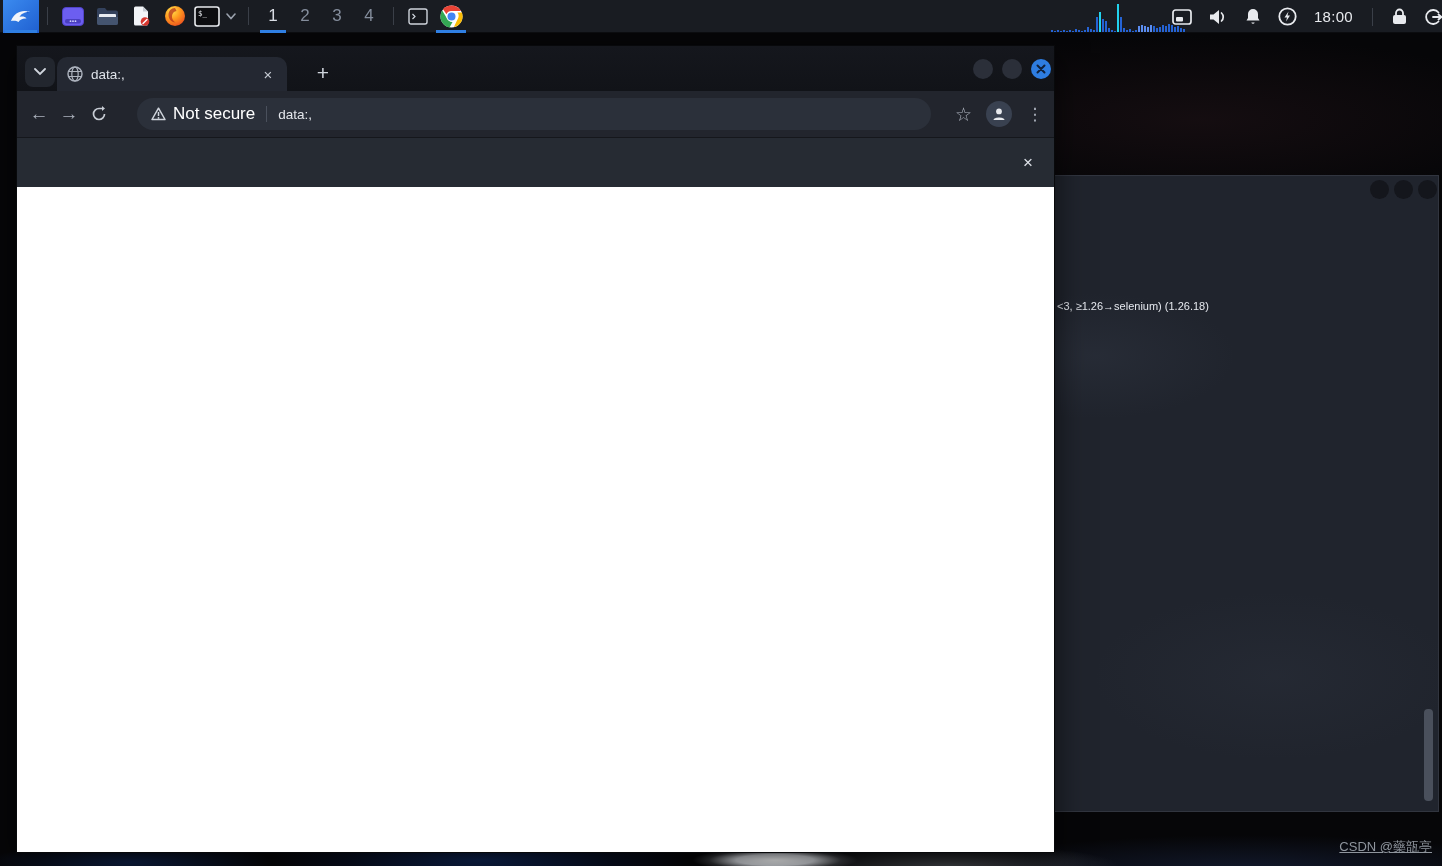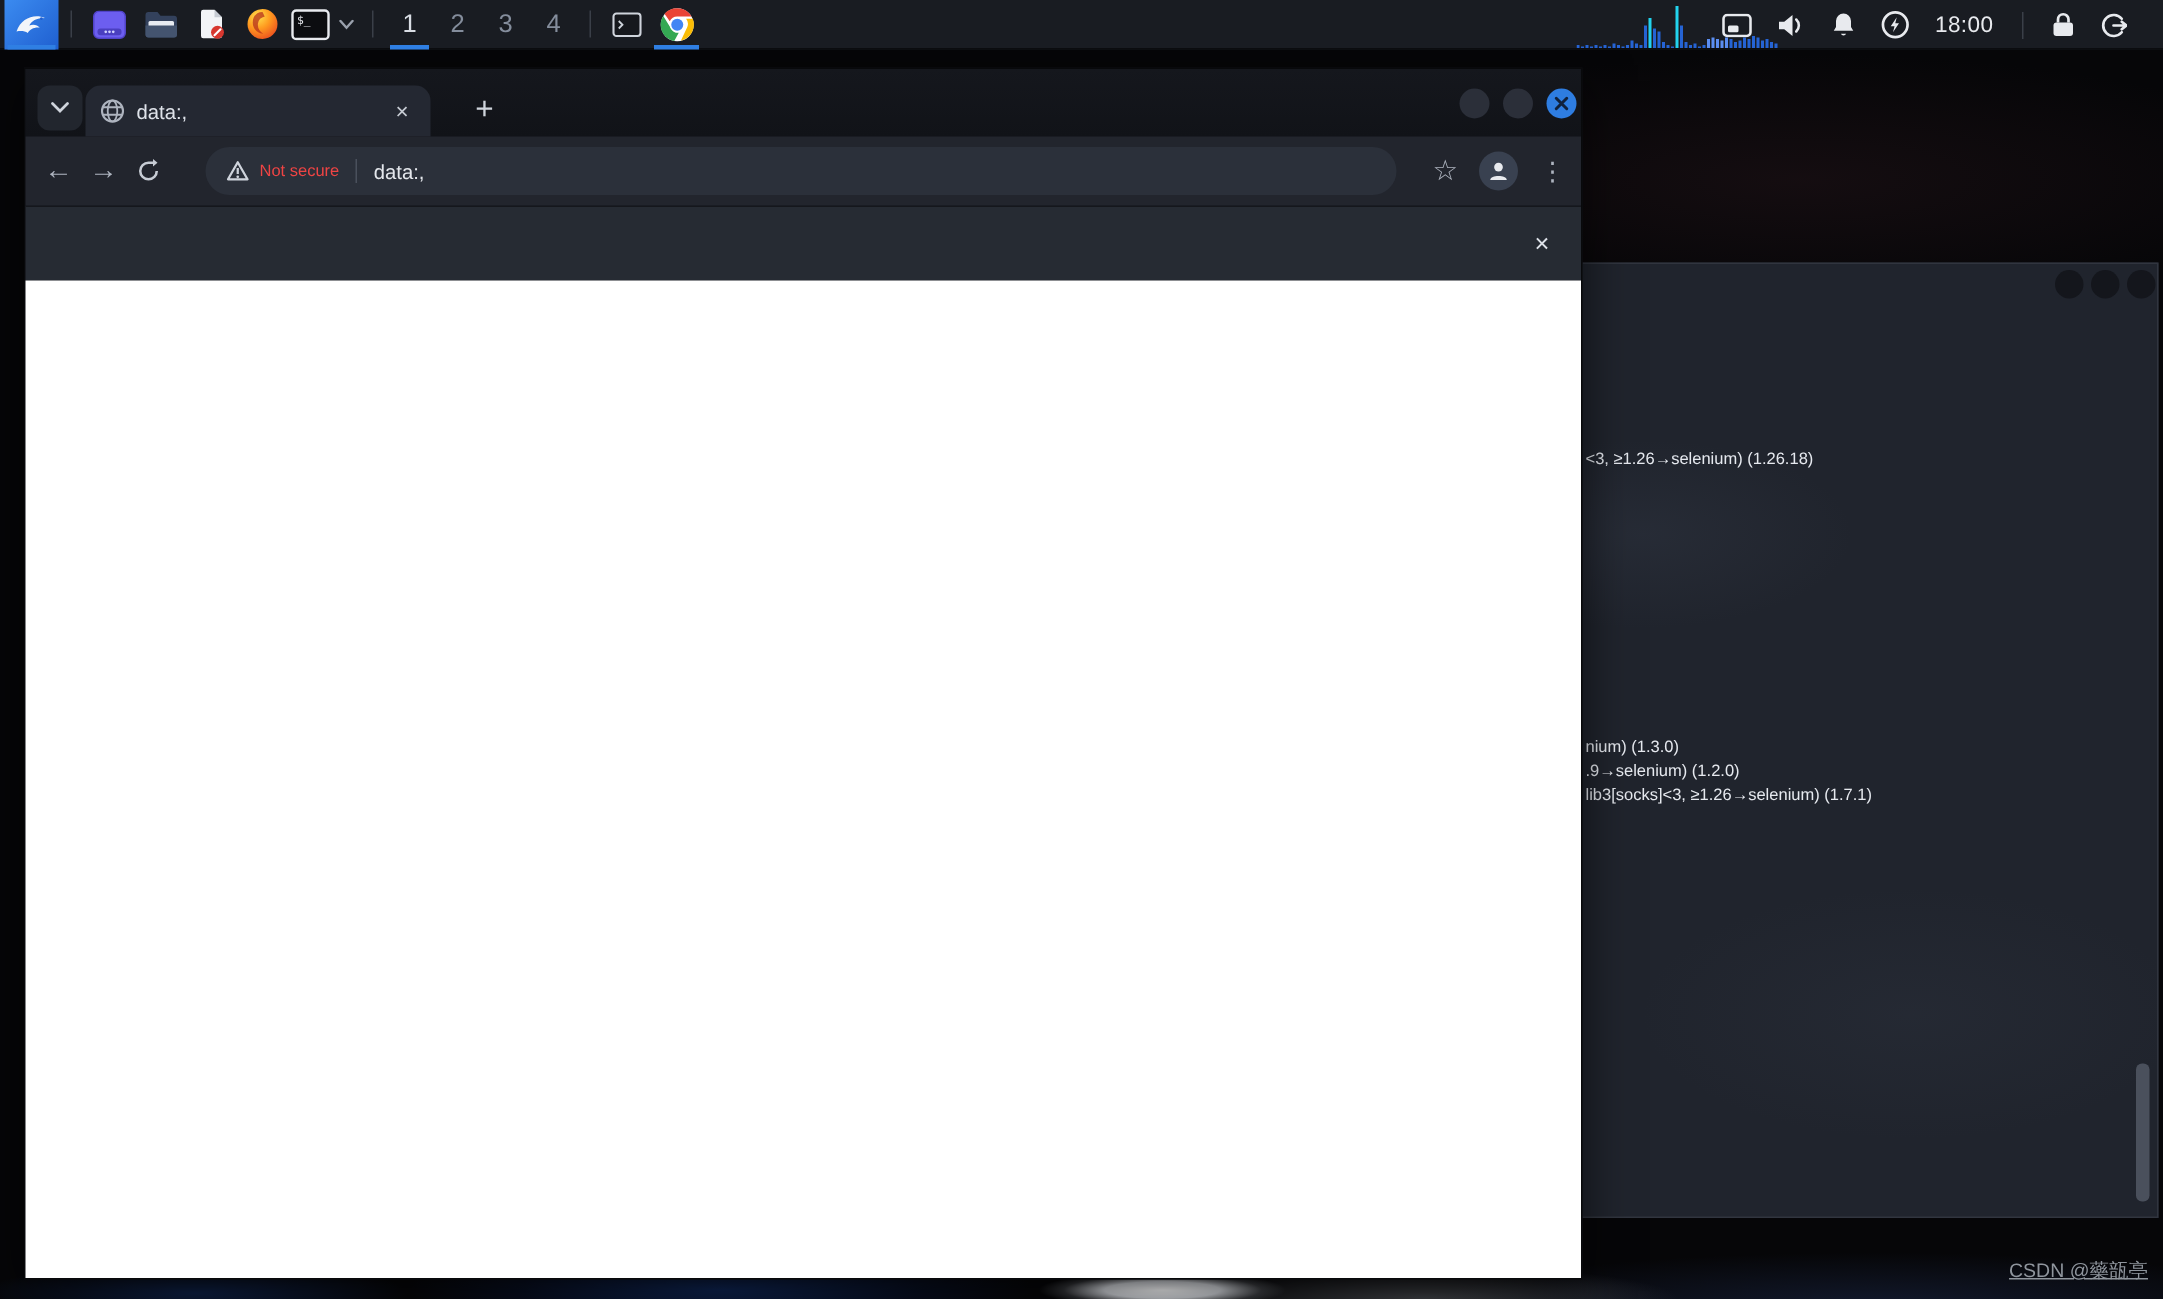--- a/index.html
+++ b/index.html
@@ -47,21 +47,21 @@
 
   .netgraph {
     position:absolute; left:1051px; bottom:0; width:136px; height:33px;
     display:flex; align-items:flex-end; gap:1px; overflow:hidden;
   }
   .bar { width:2px; }
   .bar-b { background:#2563d4; }
   .bar-c { background:#22d3ee; }
   .bar-l { background:#5b8df0; }
 
-  .tb-right { position:absolute; right:0; top:0; height:33px; display:flex; align-items:center; gap:17px; padding-right:24px; }
+  .tb-right { position:absolute; right:0; top:0; height:33px; display:flex; align-items:center; gap:17px; padding-right:0; }
   .clock { font-size:15px; color:#e8eaee; letter-spacing:0.3px; }
   .tray-ic { display:flex; align-items:center; justify-content:center; cursor:pointer; }
 
   
   .chrome {
     position:absolute; left:16px; top:45px; width:1039px; height:808px;
     background:#111318; border:1px solid #08090b;
     box-shadow:0 8px 30px rgba(0,0,0,0.6);
     z-index:30;
   }
@@ -96,21 +96,21 @@
   .nav-btn {
     width:30px; height:30px; border-radius:50%; display:flex; align-items:center; justify-content:center;
     color:#aeb4bf; font-size:19px; cursor:pointer; flex:none;
   }
   .nav-btn.back { margin-left:7px; }
   .omnibox {
     position:absolute; left:120px; top:7px; width:794px; height:32px; border-radius:16px;
     background:#2b303a; display:flex; align-items:center; padding:0 14px;
   }
   .sec-chip { display:flex; align-items:center; gap:7px; cursor:pointer; }
-  .sec-label { font-size:11px; color:#ef4444; }
+  .sec-label { font-size:17px; color:#ffffff; }
   .chip-sep { width:1px; height:16px; background:#4a505c; margin:0 11px; }
   .url { font-size:13.5px; color:#e4e7ec; }
   .tool-right { position:absolute; right:10px; top:0; height:46px; display:flex; align-items:center; gap:14px; }
   .star { color:#aeb4bf; font-size:19px; cursor:pointer; }
   .avatar {
     width:26px; height:26px; border-radius:50%; background:#394150;
     display:flex; align-items:center; justify-content:center; cursor:pointer;
   }
   .kebab { color:#aeb4bf; font-size:17px; letter-spacing:0; cursor:pointer; width:18px; text-align:center; }
 
@@ -158,25 +158,20 @@
 <body>
 
 <div class="desktop"></div>
 
 <div class="terminal">
   <div class="term-ctl" style="left:315px"></div>
   <div class="term-ctl" style="left:339px"></div>
   <div class="term-ctl" style="left:363px"></div>
   <div class="term-block tb0">
       <div class="tline">&lt;3, ≥1.26→selenium) (1.26.18)</div>
-    </div>
-  <div class="term-block tb2">
-      <div class="tline">nium) (1.3.0)</div>
-      <div class="tline">.9→selenium) (1.2.0)</div>
-      <div class="tline">lib3[socks]&lt;3, ≥1.26→selenium) (1.7.1)</div>
     </div>
   <div class="term-scroll"></div>
 </div>
 
 <div class="chrome">
 
   <div class="tabstrip">
     <div class="tabsearch">
       <svg width="12" height="8" viewBox="0 0 12 8">
         <path d="M1 1 L6 6 L11 1" stroke="#cfd4dc" stroke-width="1.8" fill="none" stroke-linecap="round"></path>

